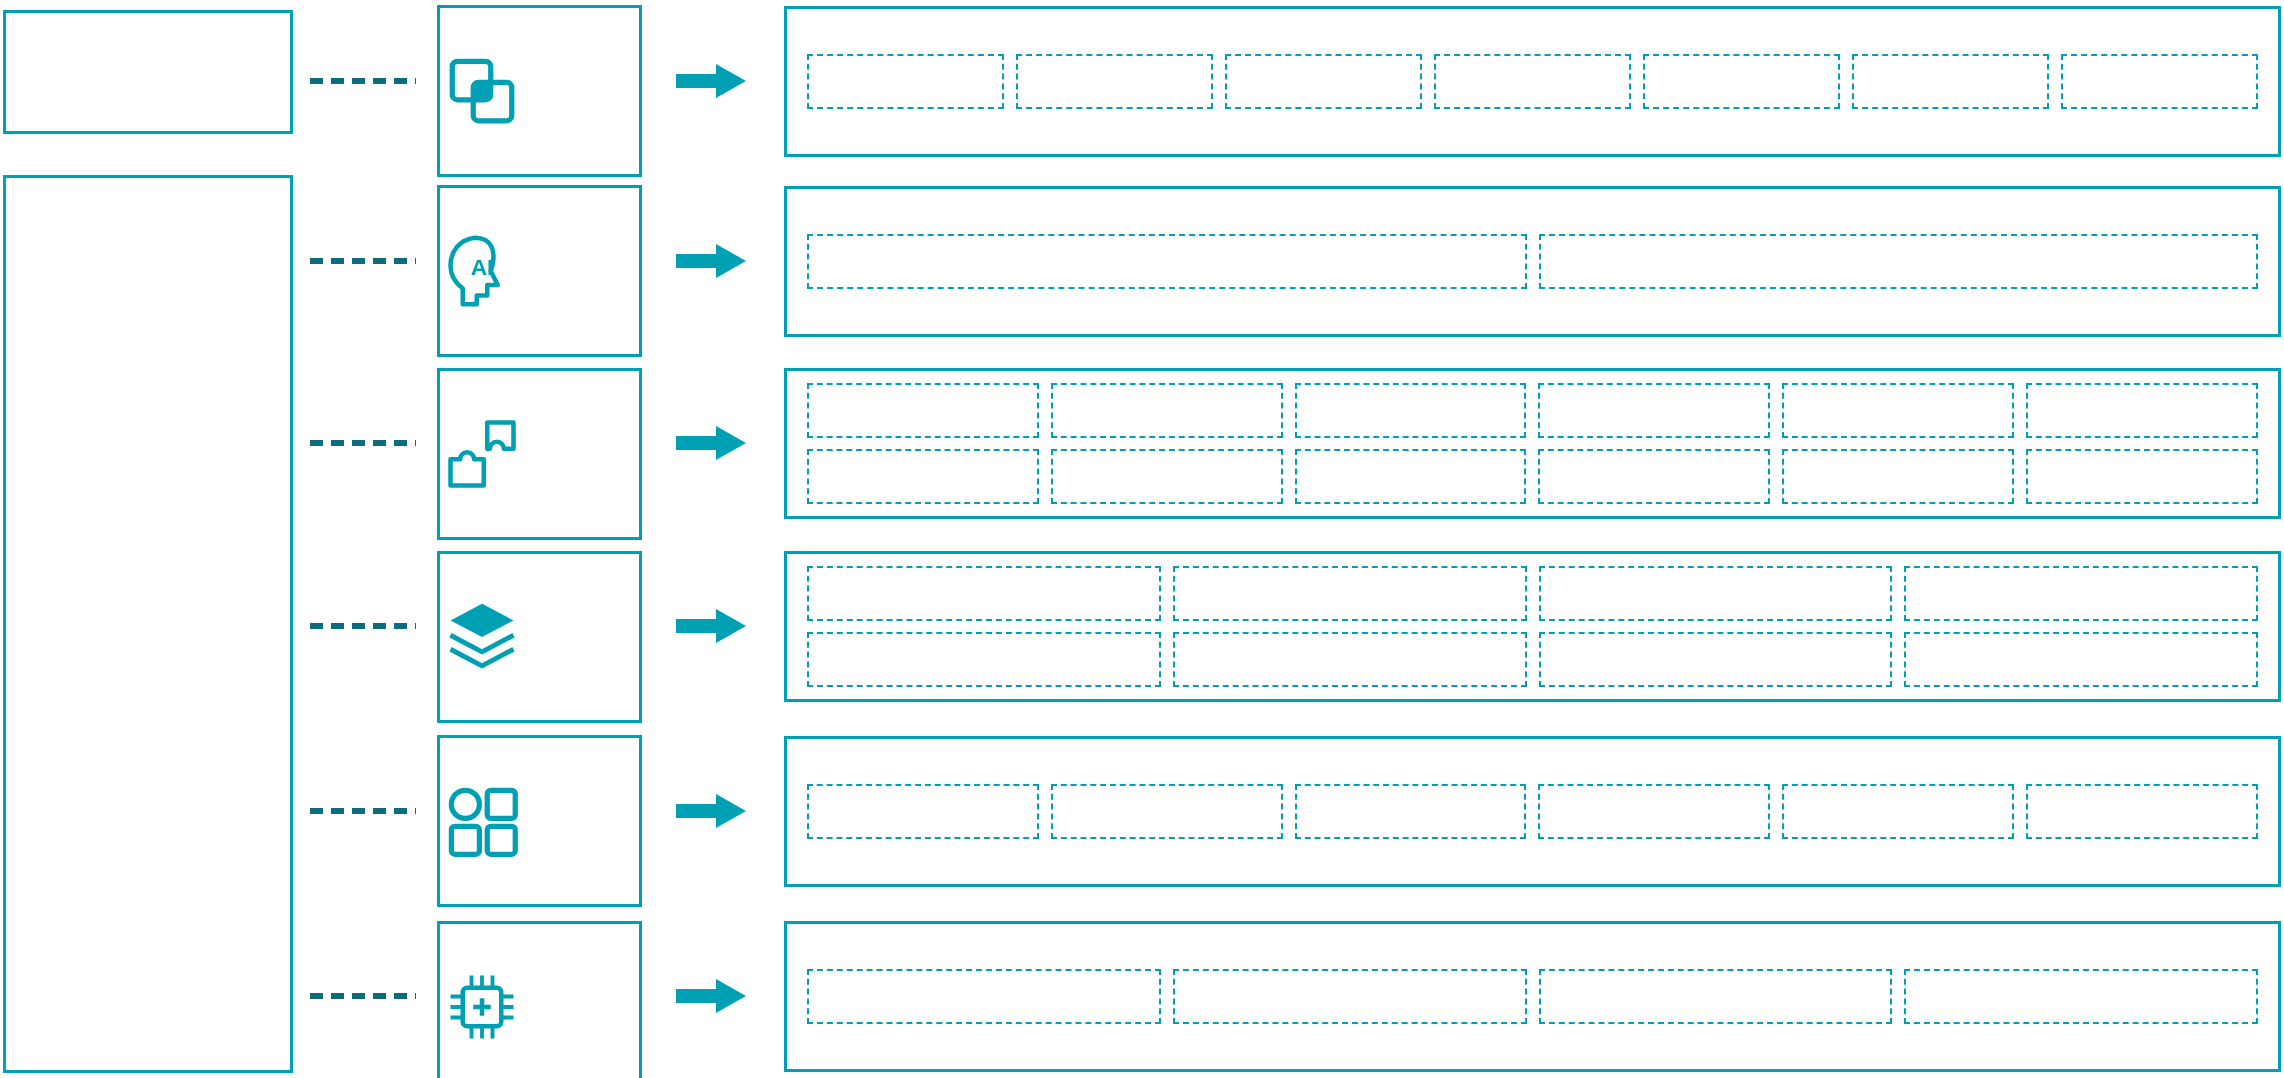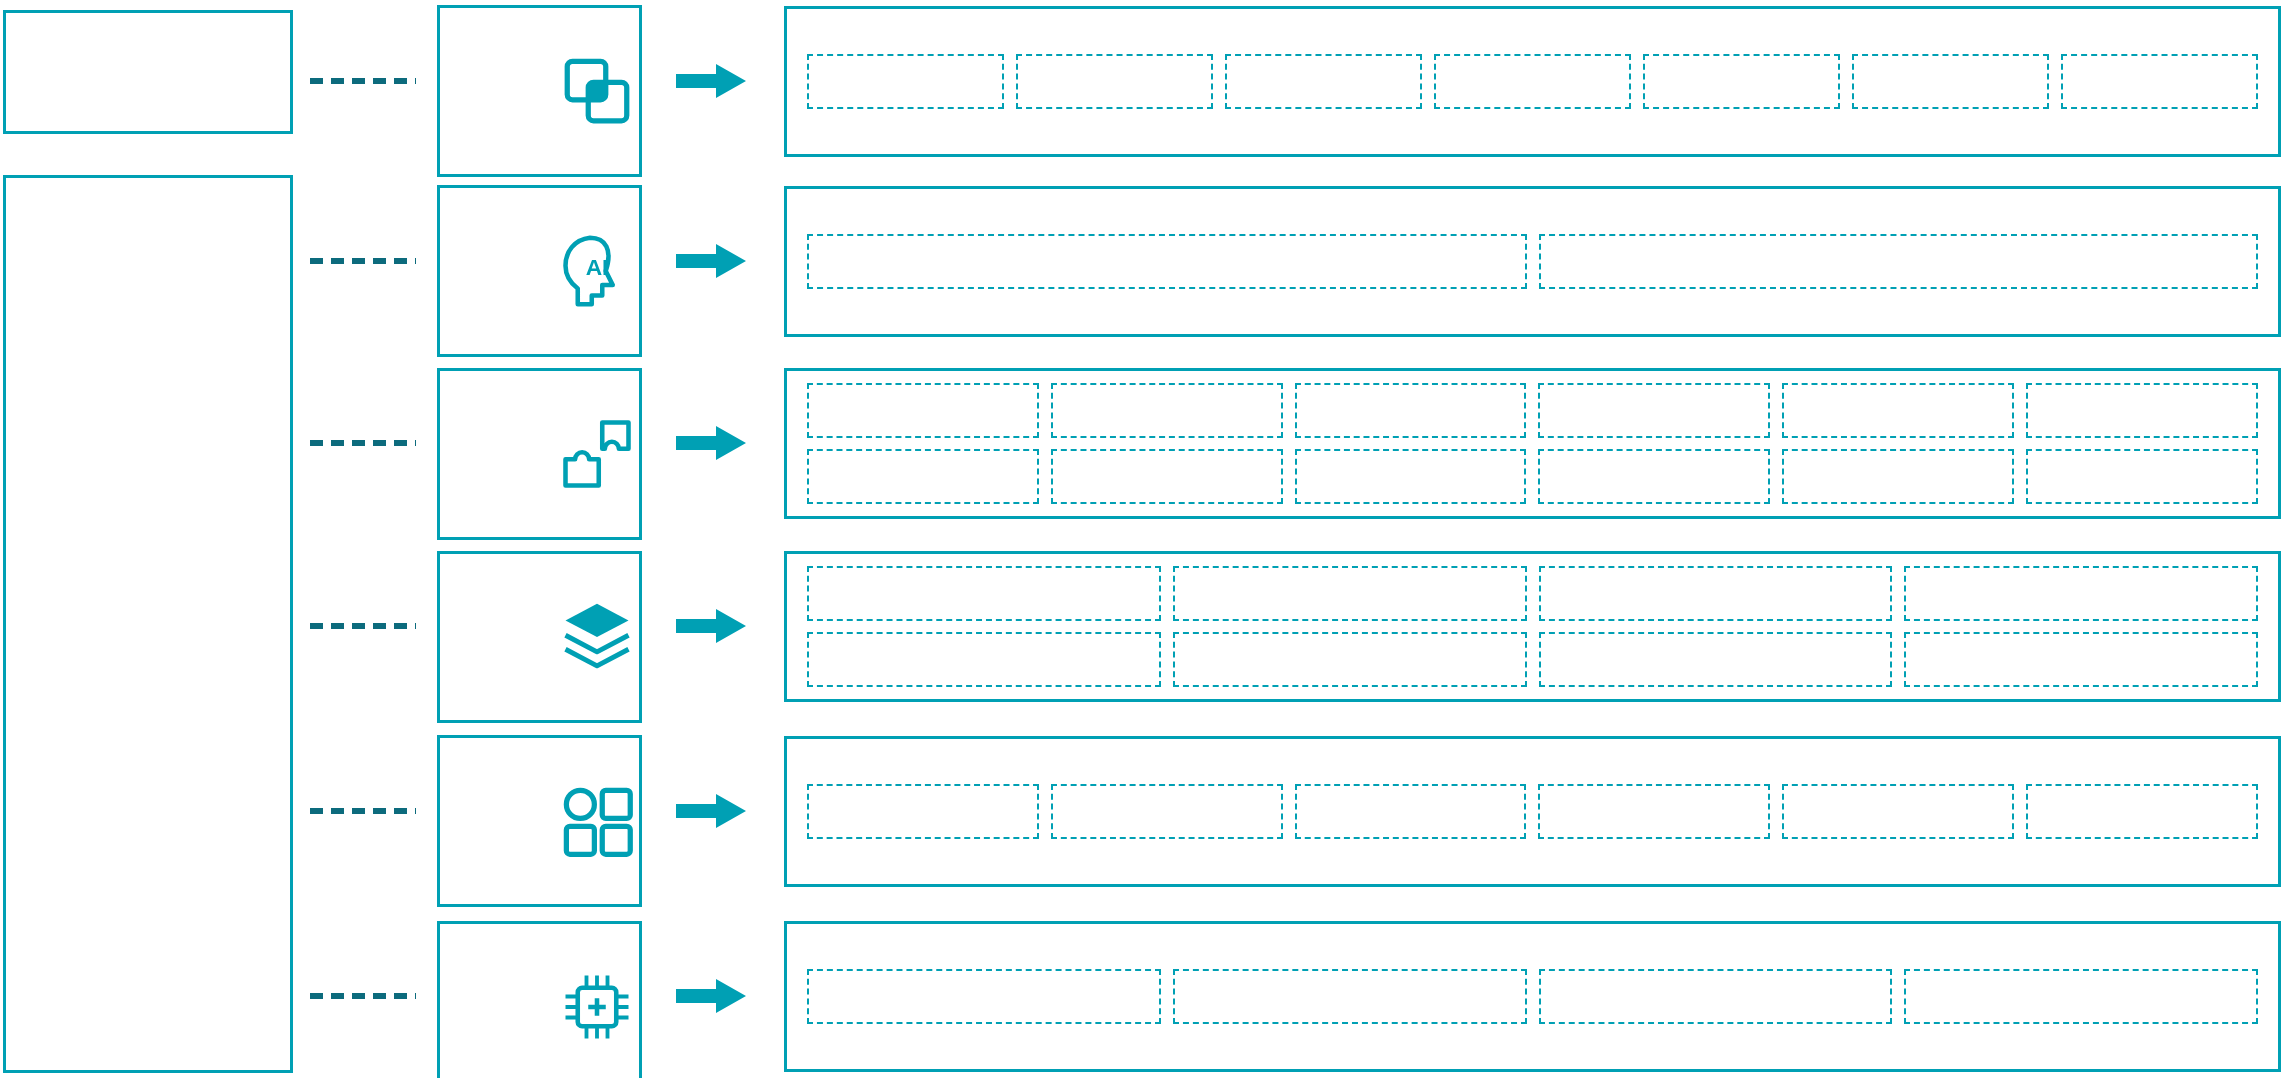--- a/index.html
+++ b/index.html
@@ -53,21 +53,21 @@
   
   .icon-box {
     position: absolute;
     left: 437px;
     width: 205px;
     height: 172px;
     border: 3px solid var(--teal);
     background: var(--bg);
     display: flex;
     align-items: center;
-    justify-content: flex-end;
+    justify-content: flex-start;
     color: var(--teal);
   }
   .icon-box.r1 { top: 5px; }
   .icon-box.r2 { top: 185px; }
   .icon-box.r3 { top: 368px; }
   .icon-box.r4 { top: 551px; }
   .icon-box.r5 { top: 735px; }
   .icon-box.r6 { top: 921px; }
   .icon-box svg { display: block; }
   .icon-box svg text { font-family: "Liberation Sans", sans-serif; }

